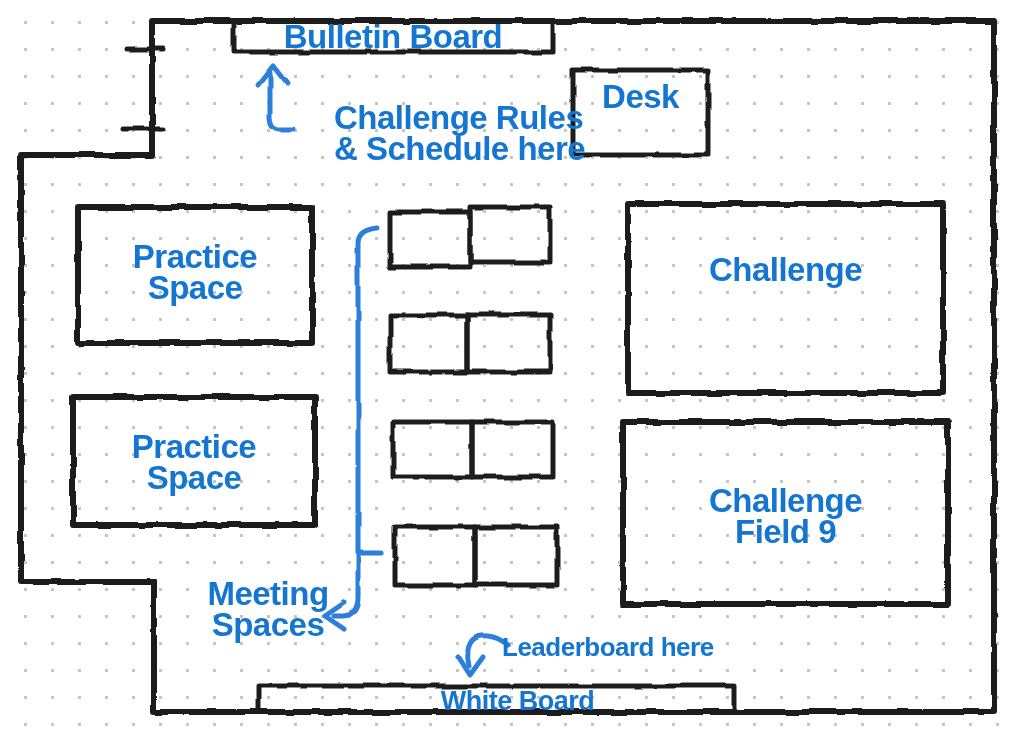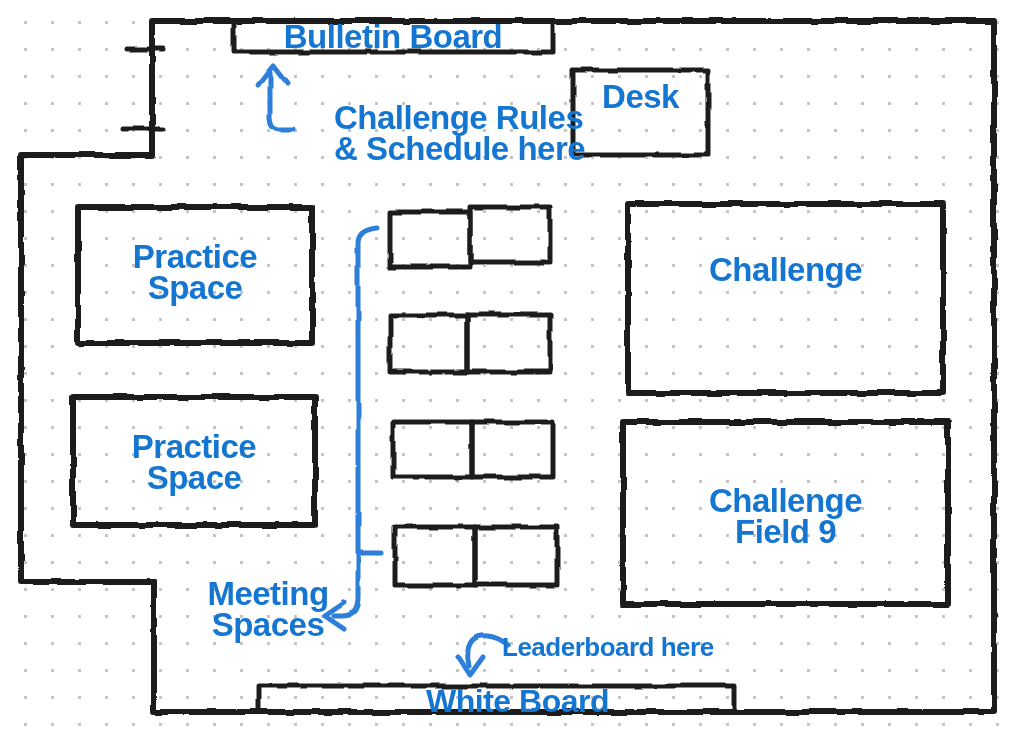--- a/index.html
+++ b/index.html
@@ -49,21 +49,21 @@
   }
   #lbl-bulletin     { left: 233px; top: 21px;  width: 320px; line-height: 31px; }
   #lbl-rules        { left: 334px; top: 74px;  text-align: left; margin-top: 28px; }
   #lbl-teacher      { left: 573px; top: 81px;  width: 135px; }
   #lbl-practice-top { left: 78px;  top: 241px; width: 234px; }
   #lbl-practice-bot { left: 73px;  top: 431px; width: 242px; }
   #lbl-field1       { left: 628px; top: 254px; width: 315px; }
   #lbl-field2       { left: 623px; top: 485px; width: 325px; }
   #lbl-meeting      { left: 192px; top: 578px; width: 152px; }
   #lbl-leaderboard  { left: 502px; top: 634px; font-size: 26px; line-height: 26px; }
-  #lbl-whiteboard   { left: 280px; top: 687px; width: 475px; font-size: 32px; line-height: 28px; }
+  #lbl-whiteboard   { left: 280px; top: 687px; width: 475px; font-size: 27px; line-height: 28px; }
 </style>
 </head>
 <body>
 
 <div class="canvas">
 
   <svg class="plan" viewBox="0 0 1018 736">
     <defs>
       <filter id="rough" x="-10%" y="-10%" width="120%" height="120%">
         <feTurbulence type="fractalNoise" baseFrequency="0.04" numOctaves="2" seed="7" result="n"></feTurbulence>

